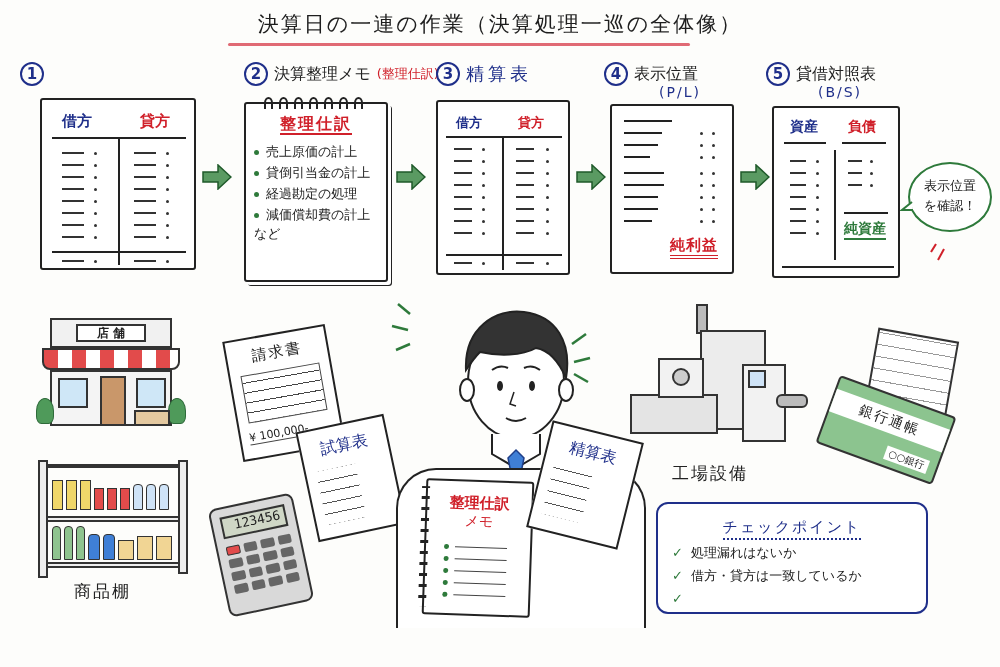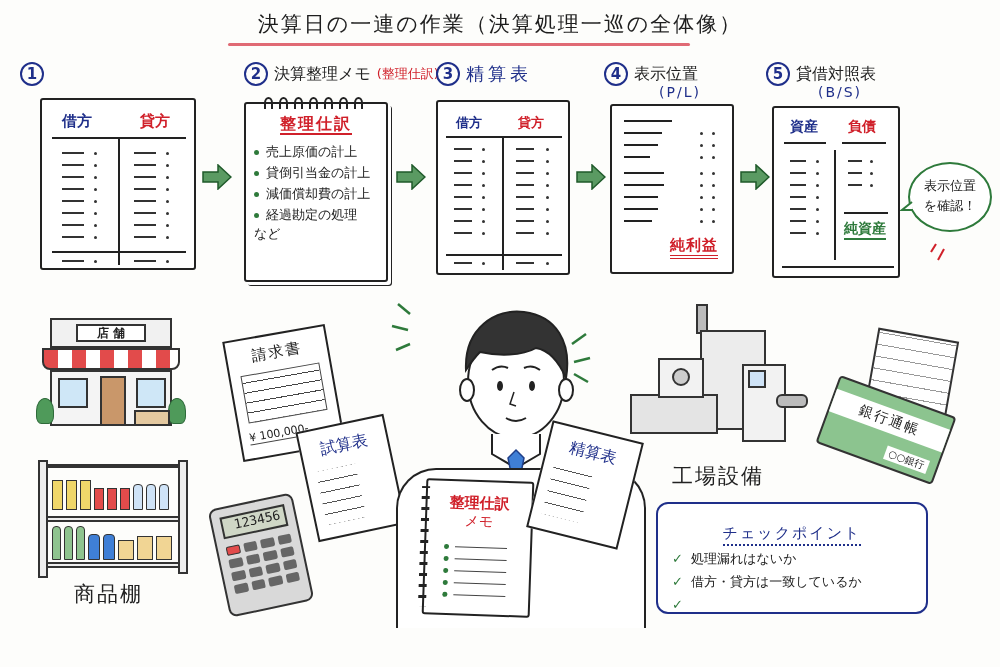--- a/index.html
+++ b/index.html
@@ -22,21 +22,21 @@
   .dash { position: absolute; width: 22px; height: 2px; background: #333; }
   .dot { position: absolute; width: 3px; height: 3px; background: #333; border-radius: 50%; }
   .memo-list { list-style: none; }
   .memo-list li { font-size: 13px; line-height: 21px; padding-left: 14px; position: relative; color: #222; }
   .memo-list li::before { content: ""; position: absolute; left: 2px; top: 9px; width: 5px; height: 5px; border-radius: 50%; background: #2e7a3b; }
   .ring { position: absolute; top: -7px; width: 9px; height: 12px; border: 2px solid #222; border-radius: 50% 50% 0 0; border-bottom: none; background: transparent; }
   .bubble { border: 2px solid #2e7a3b; border-radius: 50%; background: #fff; text-align: center; font-size: 13px; line-height: 20px; }
   .checkbox { border: 2px solid #1f2f8a; border-radius: 12px; background: #fff; }
   .check-item { font-size: 13px; line-height: 23px; display: flex; gap: 8px; align-items: center; }
   .check-mark { color: #2e7a3b; font-weight: bold; }
-  .label-lg { font-size: 21px; color: #222; letter-spacing: 2px; }
+  .label-lg { font-size: 17px; color: #222; letter-spacing: 2px; }
   .paper-rot { background: #fff; border: 2px solid #222; }
 </style>
 </head>
 <body>
 
 <div class="abs title">決算日の一連の作業（決算処理一巡の全体像）</div>
 <div class="abs title-underline"></div>
 
 <div class="abs step-head" style="left:20px;top:62px;">
   <span class="num">1</span>
@@ -105,22 +105,22 @@
     <span class="ring" style="left:63px"></span>
     <span class="ring" style="left:78px"></span>
     <span class="ring" style="left:93px"></span>
     <span class="ring" style="left:108px"></span>
   <div style="text-align:center;margin-top:10px;">
     <span class="red" style="font-size:16px;font-weight:bold;letter-spacing:2px;border-bottom:2px solid #d0202a;">整理仕訳</span>
   </div>
   <ul class="memo-list" style="margin:6px 0 0 6px;">
     <li>売上原価の計上</li>
     <li>貸倒引当金の計上</li>
+    <li>経過勘定の処理</li>
     <li>減価償却費の計上</li>
-    <li>経過勘定の処理</li>
   </ul>
   <div style="font-size:13px;margin-left:8px;">など</div>
 </div>
 
 <svg class="abs arrow" style="left:396px;top:164px;" viewBox="0 0 30 26">
   <path d="M1 8 H16 V1 L29 13 L16 25 V18 H1 Z" fill="#5a9a62" stroke="#1f5a2a" stroke-width="1.5"></path>
 </svg>
 
 <div class="abs step-head" style="left:436px;top:62px;">
   <span class="num">3</span>
@@ -425,21 +425,21 @@
 <div class="abs label-lg" style="left:672px;top:462px;">工場設備</div>
 
 <div class="abs" style="left:830px;top:334px;width:130px;height:140px;">
   <div style="position:absolute;left:40px;top:0;width:82px;height:90px;border:2px solid #333;background:#fff;transform:rotate(10deg);background-image:repeating-linear-gradient(0deg,#fff 0 11px,#999 11px 12px);"></div>
   <div style="position:absolute;left:-6px;top:60px;width:124px;height:72px;border:2px solid #333;border-radius:4px;background:#8cc48f;transform:rotate(20deg);">
     <div style="background:#fff;margin-top:12px;height:24px;text-align:center;font-size:14px;line-height:22px;letter-spacing:2px;">銀行通帳</div>
     <div style="position:absolute;right:8px;bottom:6px;background:#fff;font-size:10px;padding:0 4px;">○○銀行</div>
   </div>
 </div>
 
-<div class="abs checkbox" style="left:656px;top:502px;width:272px;height:112px;padding:20px 14px;">
+<div class="abs checkbox" style="left:656px;top:502px;width:272px;height:112px;padding:14px 14px;">
   <div class="blue" style="text-align:center;font-size:15px;margin-bottom:4px;">
     <span style="border-bottom:2px dotted #1f2f8a;padding-bottom:2px;letter-spacing:2px;">チェックポイント</span>
   </div>
   <div class="check-item">
     <span class="check-mark">✓</span>
     <span>処理漏れはないか</span>
   </div>
   <div class="check-item">
     <span class="check-mark">✓</span>
     <span>借方・貸方は一致しているか</span>

